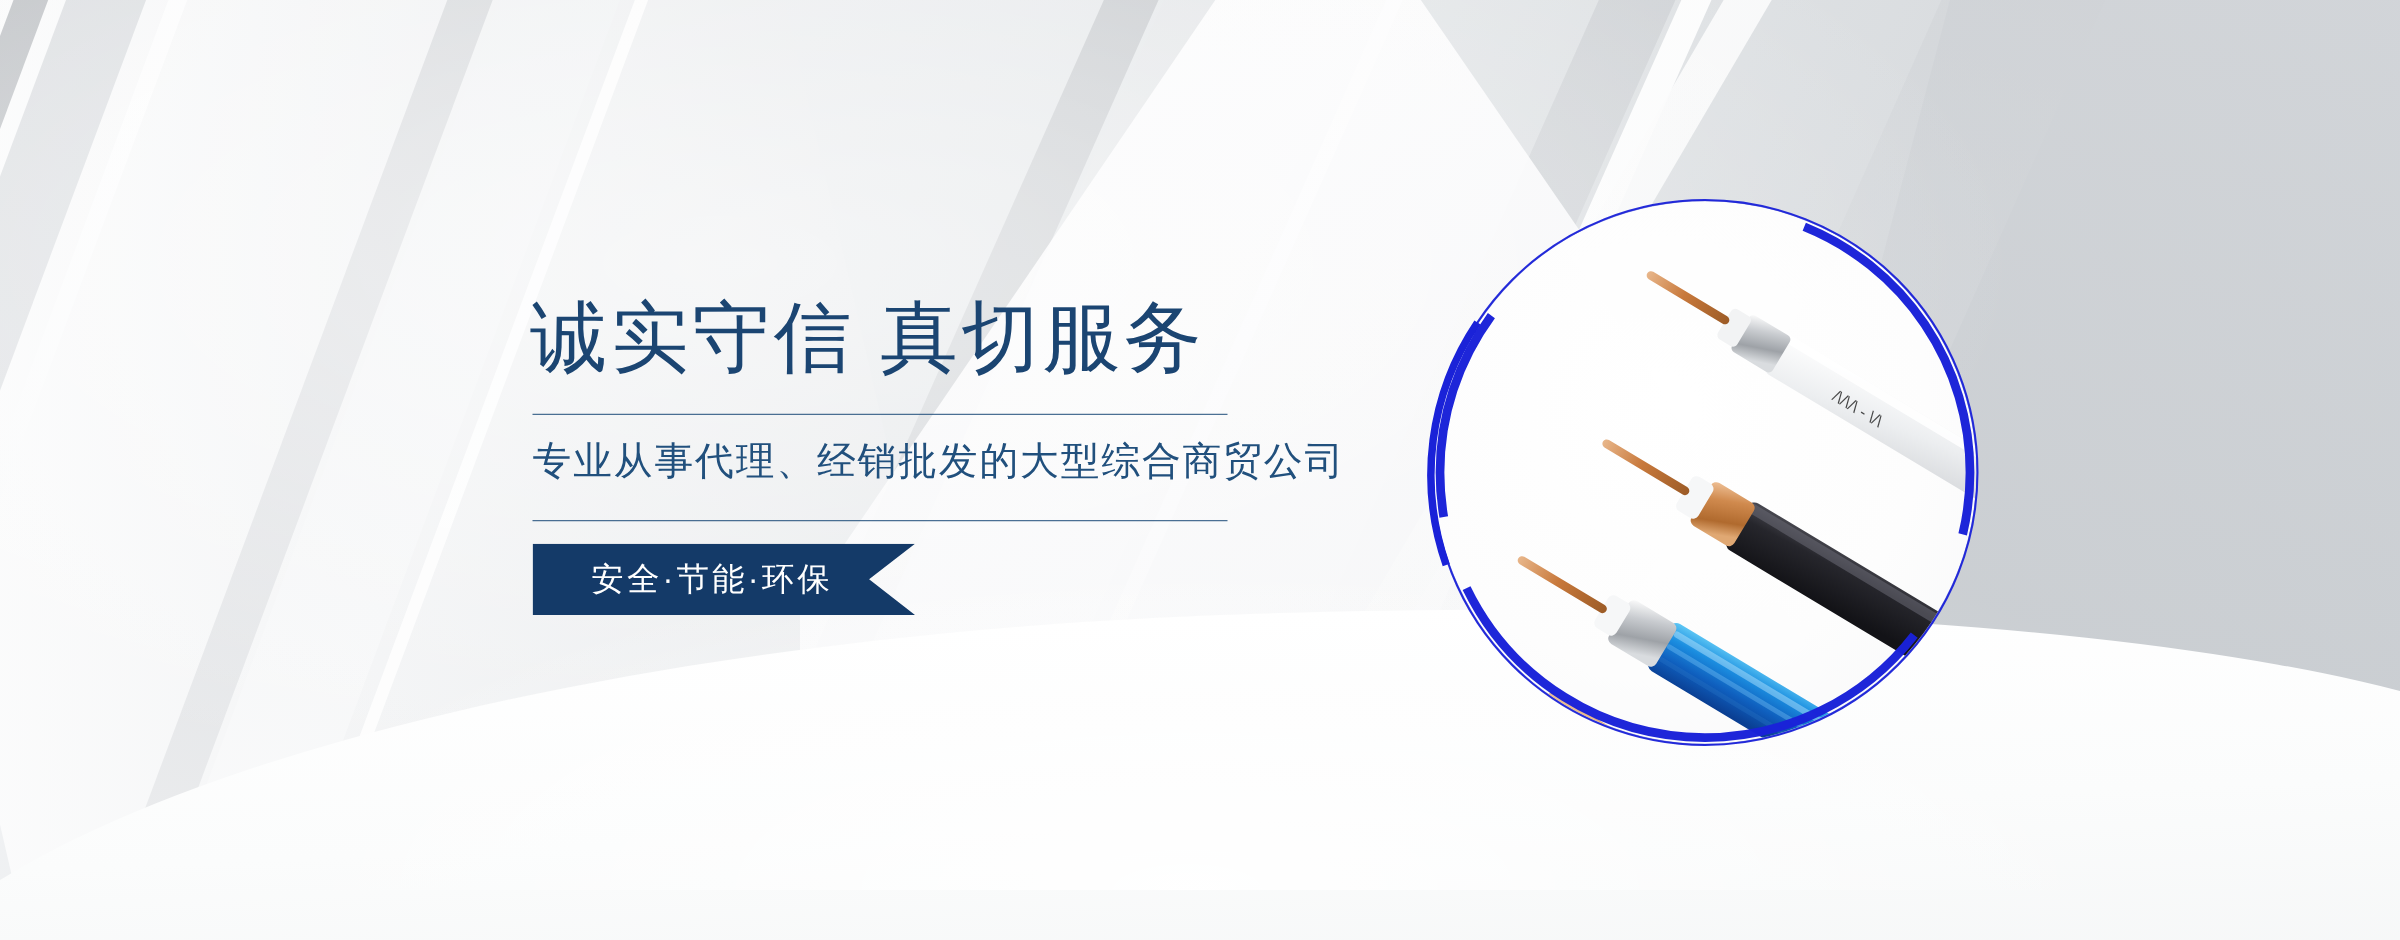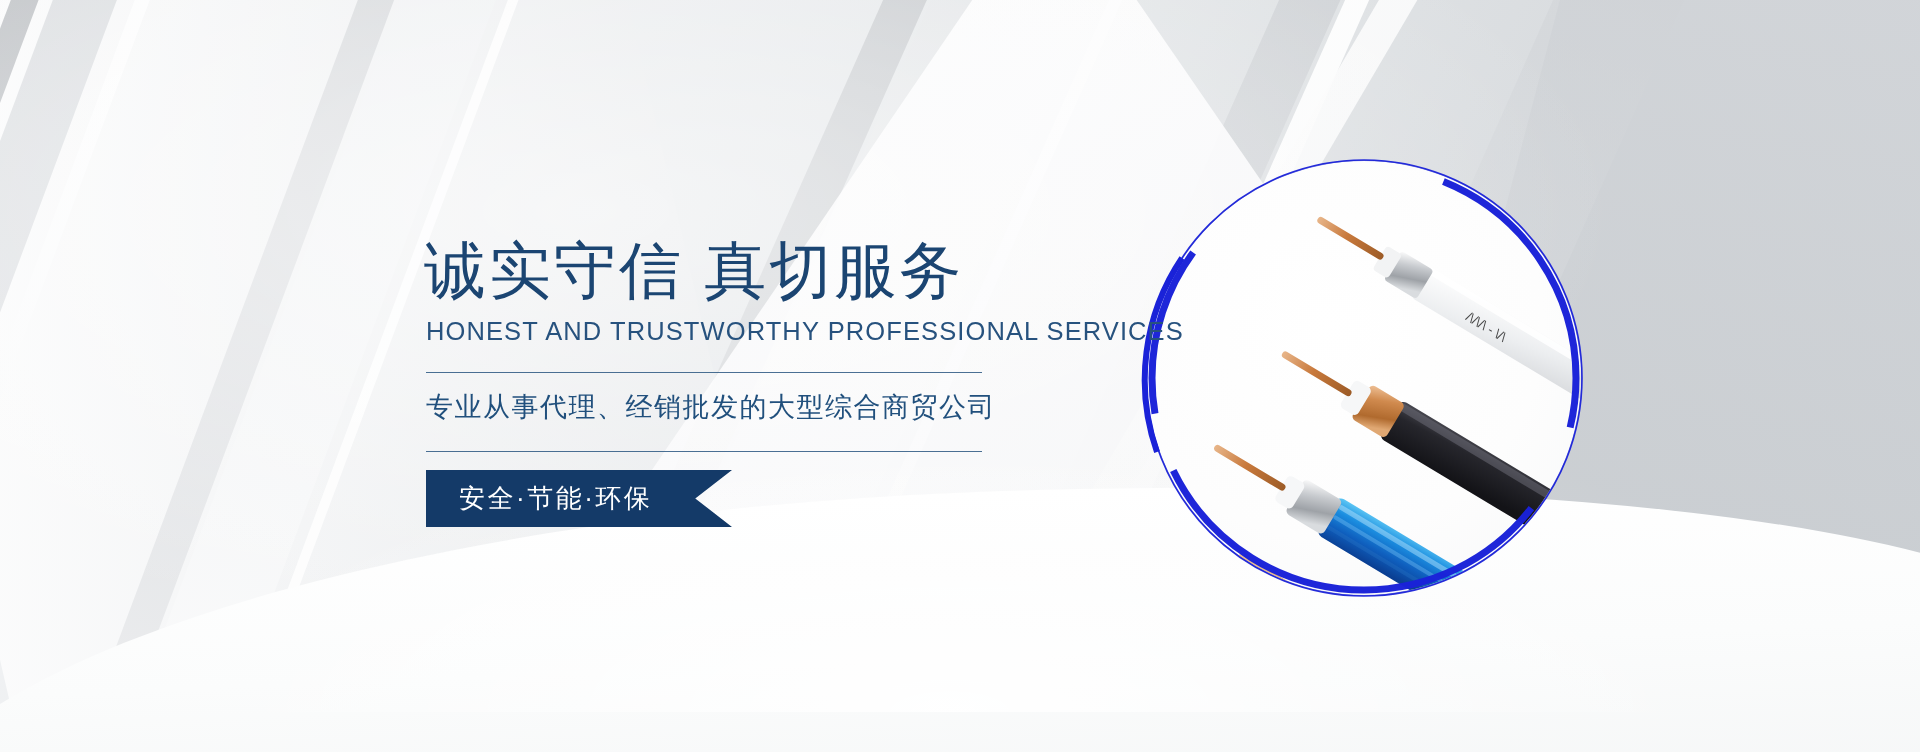--- a/index.html
+++ b/index.html
@@ -152,39 +152,39 @@
 
   .rule {
     width: 556px;
     height: 1px;
     background: #23507c;
     opacity: .82;
     margin: 26px 0 0 2px;
   }
 
   .tagline {
-    font-size: 27px;
+    font-size: 31px;
     color: #21507d;
     letter-spacing: 1.5px;
     margin: 16px 0 17px 2px;
     white-space: nowrap;
   }
 
   .ribbon {
     position: relative;
     display: inline-block;
     height: 57px;
     width: 306px;
     background: #143a68;
     color: #ffffff;
     font-size: 26px;
     letter-spacing: 2.5px;
     line-height: 57px;
     text-align: left;
-    padding-left: 33px;
+    padding-left: 47px;
     box-sizing: border-box;
     margin-top: 18px;
     clip-path: polygon(0 0, 100% 0, 100% 100%, 0 100%);
   }
   .ribbon-wrap {
     position: relative;
     display: inline-block;
     margin-left: 2px;
   }
   .ribbon-shape {
@@ -340,21 +340,20 @@
       <circle cx="226" cy="226" r="218" fill="none" stroke="#1a22d8" stroke-width="1.6" opacity=".95"></circle>
       <path d="M 44 106 A 218 218 0 0 0 19 300" fill="none" stroke="#1a22d8" stroke-width="6" stroke-linecap="butt" transform="translate(226,226) scale(1) translate(-226,-226)"></path>
       <circle cx="226" cy="226" r="212" fill="none" stroke="#1a22d8" stroke-width="7" stroke-dasharray="300 90 430 60 170 280" stroke-dashoffset="250" opacity=".98"></circle>
     </svg>
   </div>
 
   <div class="content">
 
     <h1 class="headline">诚实守信 真切服务</h1>
 
-    <div class="subhead">HONEST AND TRUSTWORTHY PROFESSIONAL SERVICES</div>
 
     <div class="rule"></div>
 
     <div class="tagline">专业从事代理、经销批发的大型综合商贸公司</div>
 
     <div class="rule"></div>
 
     <div class="ribbon-wrap">
       <div class="ribbon ribbon-shape">安全·节能·环保</div>
     </div>

